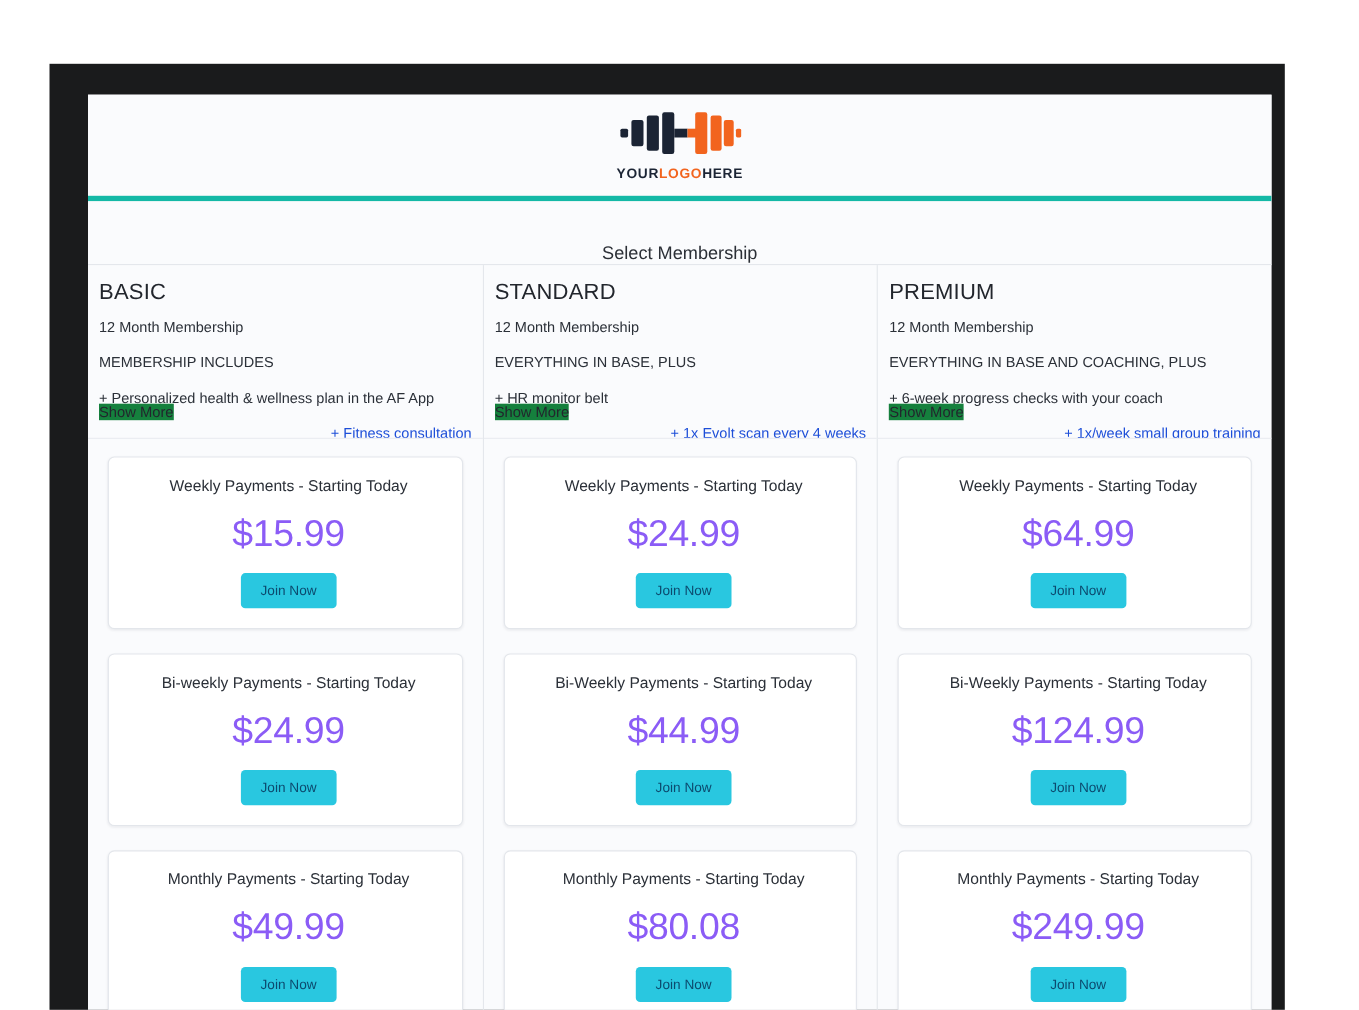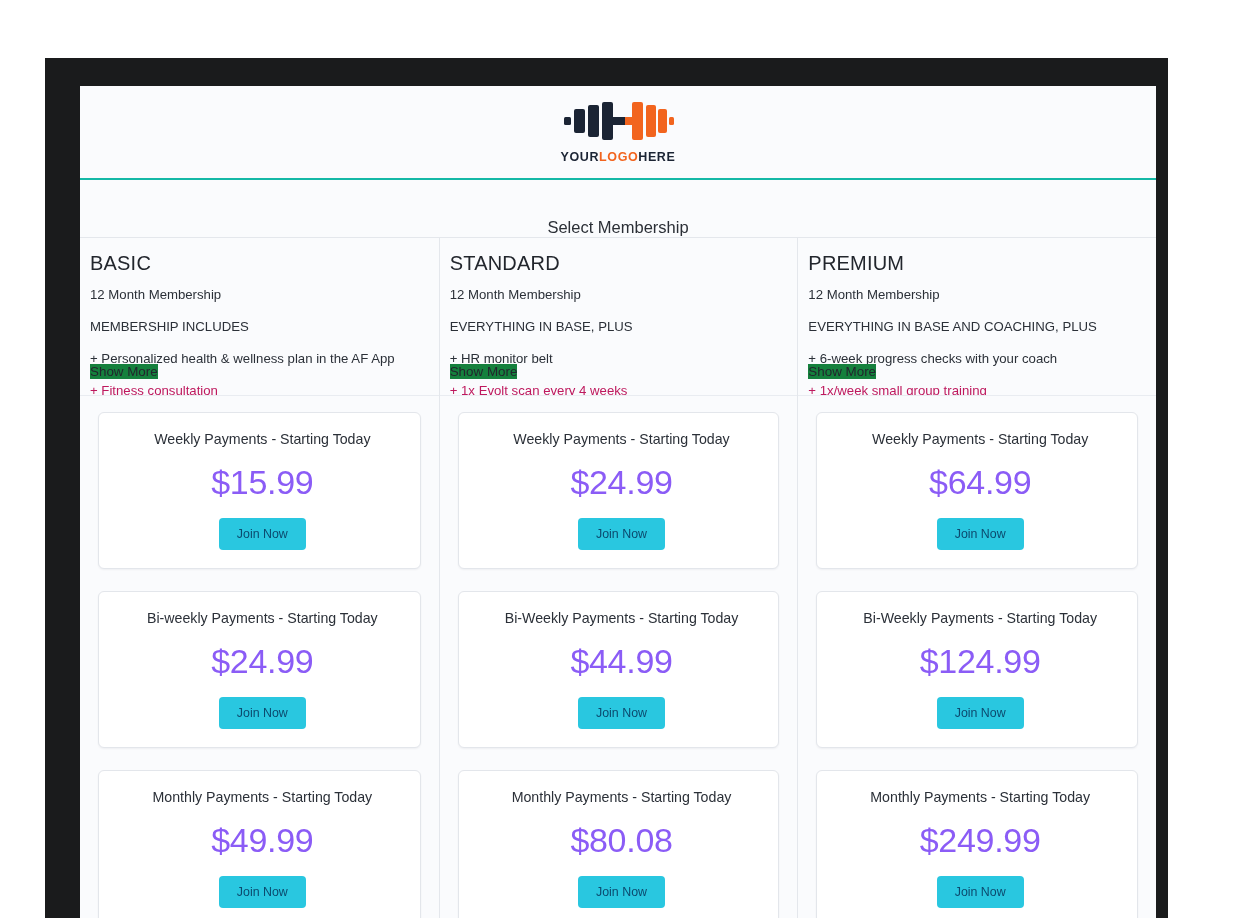--- a/index.html
+++ b/index.html
@@ -29,21 +29,21 @@
     width: 1076px;
     height: 832px;
     background: #fafbfd;
     box-sizing: border-box;
     overflow: hidden;
   }
 
   
   .logo-bar {
     height: 92px;
-    border-bottom: 2px solid #14b8a6;
+    border-bottom: 5px solid #14b8a6;
     display: flex;
     align-items: center;
     justify-content: center;
     background: #fafbfd;
   }
   .logo-wrap {
     display: flex;
     flex-direction: column;
     align-items: center;
     gap: 4px;
@@ -99,22 +99,23 @@
     font-weight: normal;
     letter-spacing: 0.2px;
   }
   .plan-line {
     font-size: 13.2px;
     color: #2b3038;
     margin-bottom: 16px;
     line-height: 1.2;
   }
   .plan-line.faded {
-    color: #be185d;
+    color: #1d4ed8;
     margin-bottom: 0;
+    text-align: right;
   }
   .show-more {
     position: absolute;
     left: 10px;
     bottom: 16px;
     font-size: 13.4px;
     color: #22262d;
     background: #15803d;
     cursor: pointer;
   }

